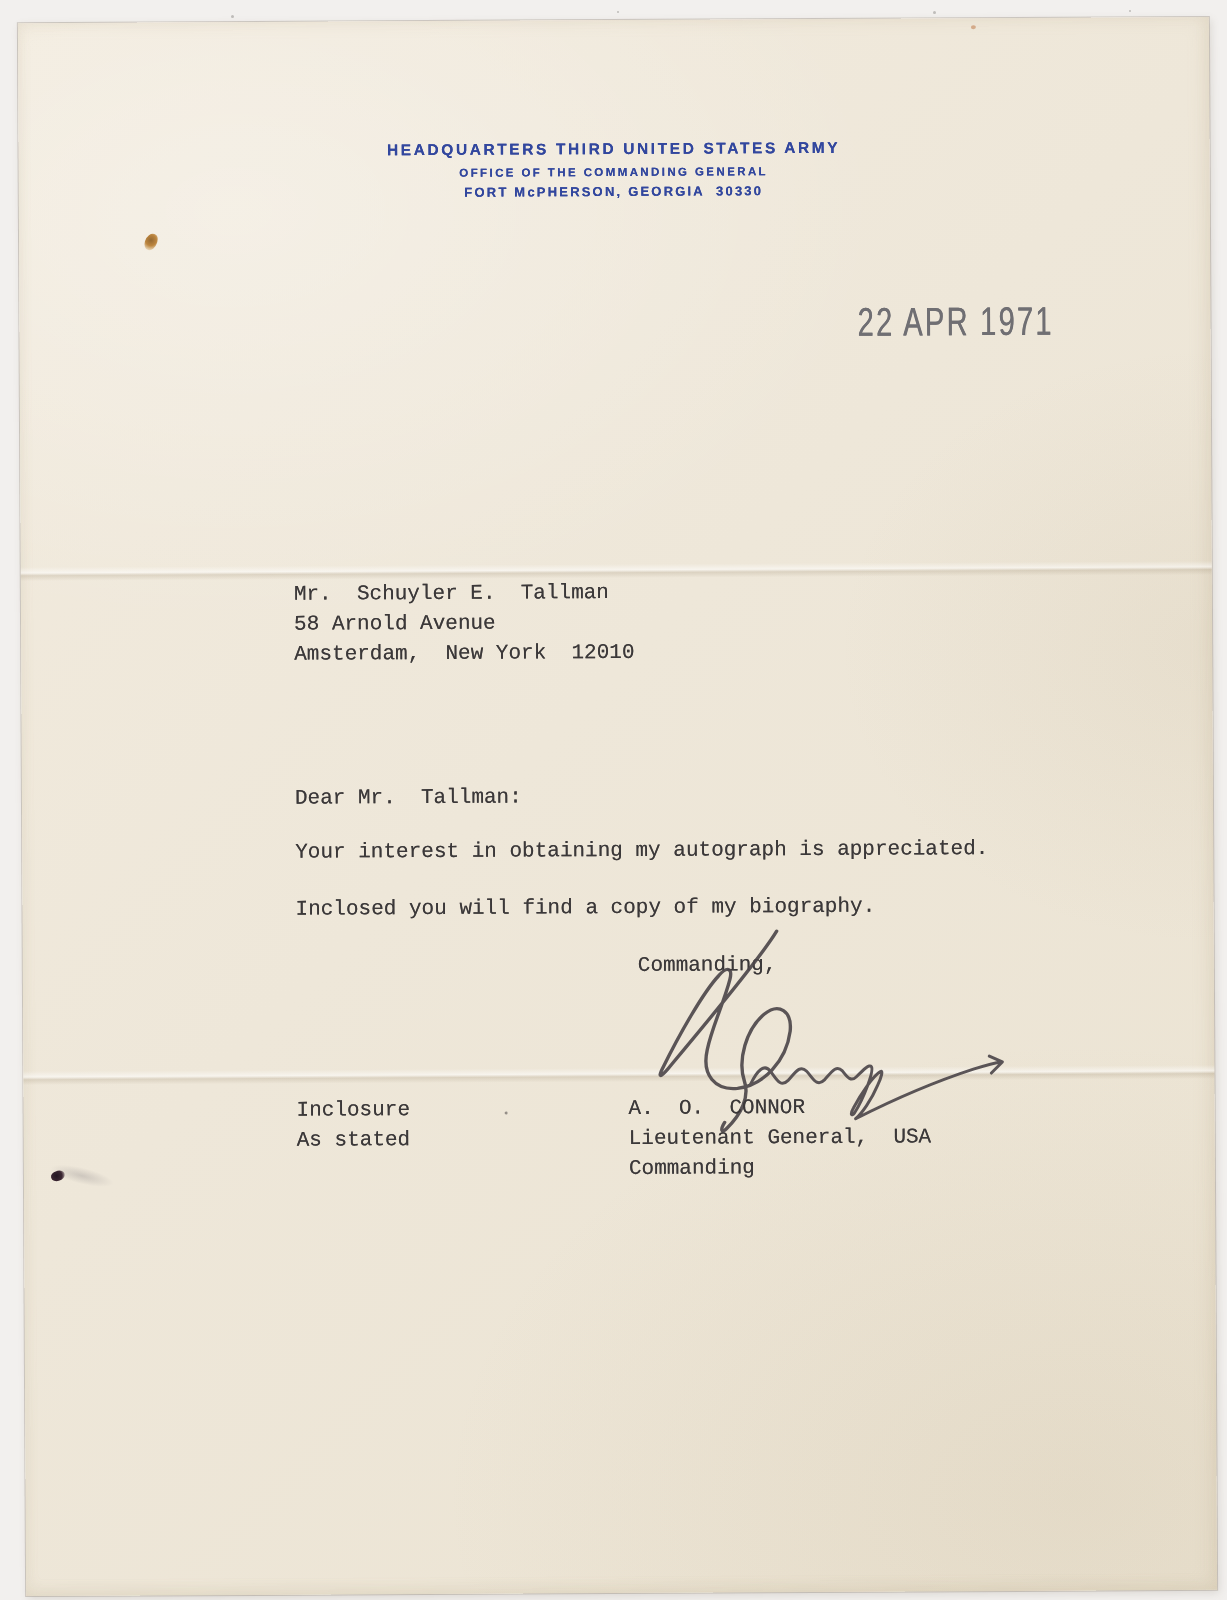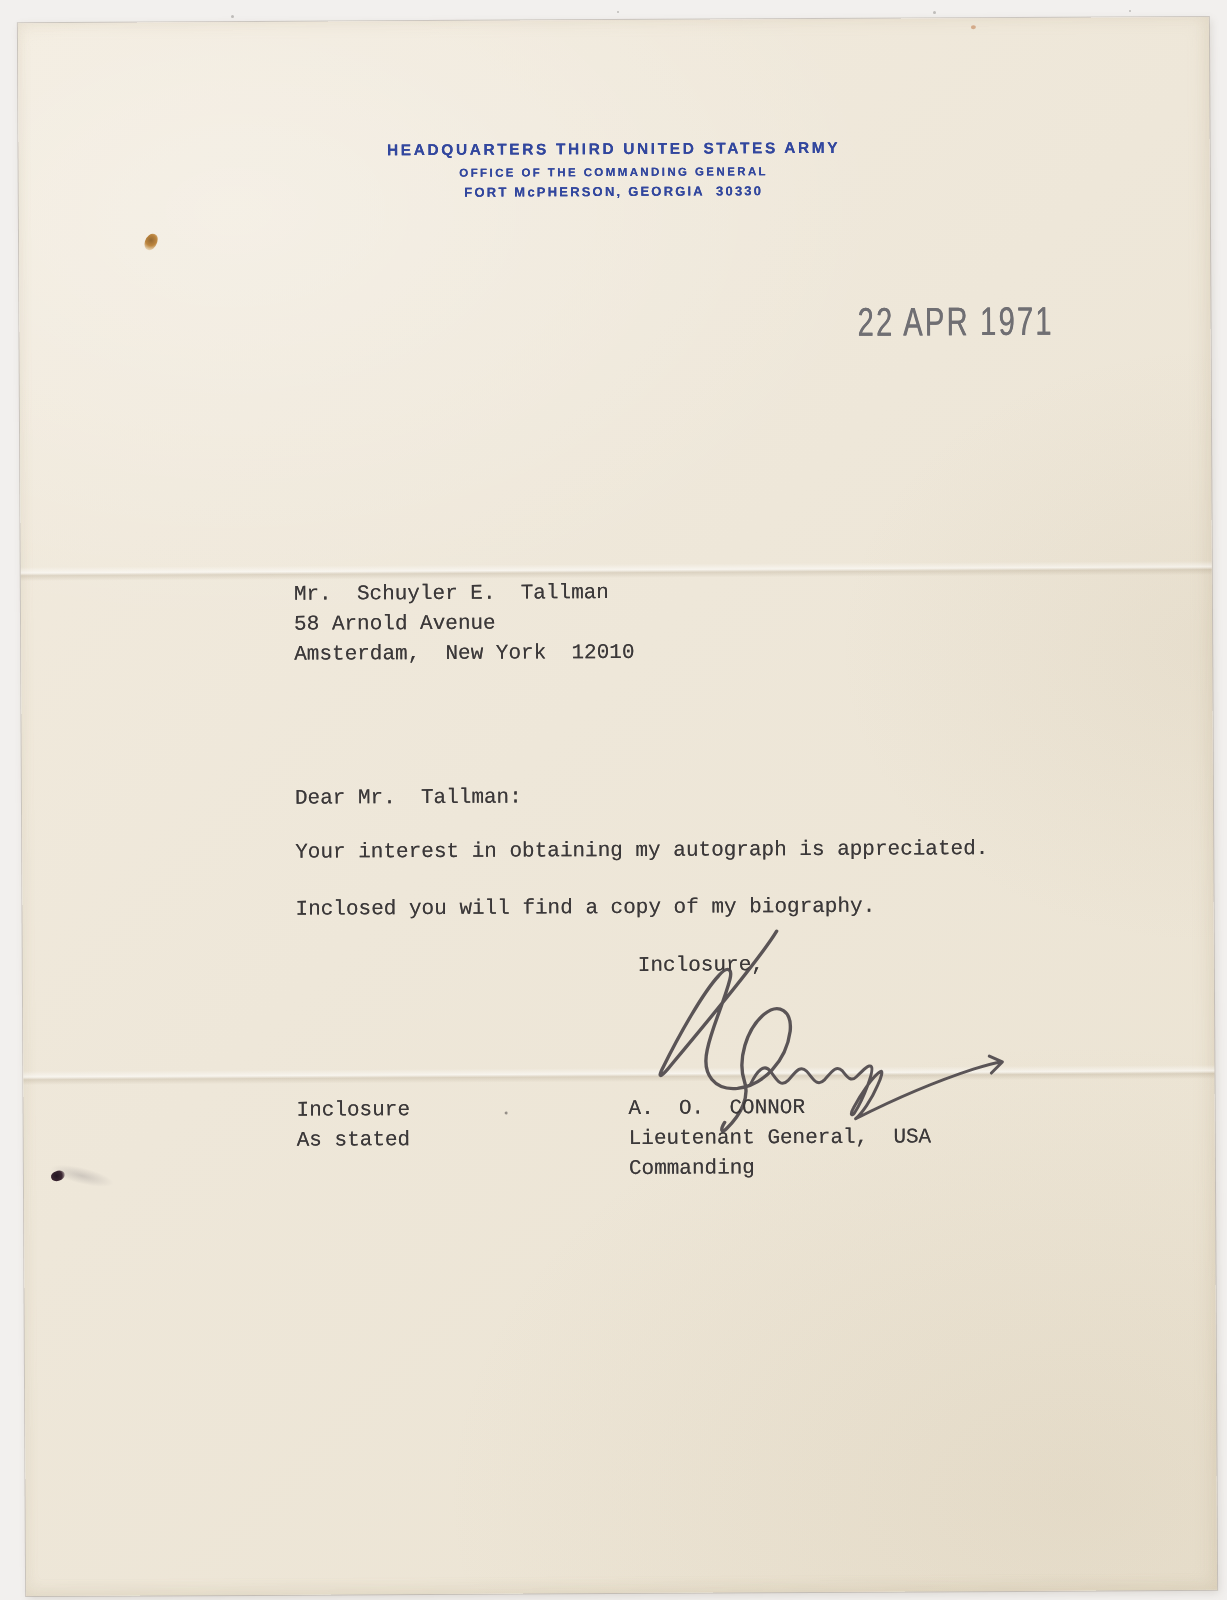--- a/index.html
+++ b/index.html
@@ -156,21 +156,21 @@
 
   <div id="date-stamp">22 APR 1971</div>
 
   <div class="typed" id="recipient">Mr.  Schuyler E.  Tallman
 58 Arnold Avenue
 Amsterdam,  New York  12010</div>
 
   <div class="typed" id="salutation">Dear Mr.  Tallman:</div>
   <div class="typed" id="paragraph-1">Your interest in obtaining my autograph is appreciated.</div>
   <div class="typed" id="paragraph-2">Inclosed you will find a copy of my biography.</div>
-  <div class="typed" id="closing">Inclosure,</div>
+  <div class="typed" id="closing">Commanding,</div>
 
   <svg id="signature-svg" viewBox="0 0 450 235" fill="none" stroke="currentColor" stroke-linecap="round" stroke-linejoin="round">
     <path stroke-width="3.4" d="
       M 184 17
       C 170 40, 122 98, 78 150
       C 70 160, 63 166, 69 154
       C 86 120, 110 78, 126 61
       C 134 52, 140 53, 137 65
       C 131 88, 119 112, 114 135
       C 108 161, 122 176, 144 174

